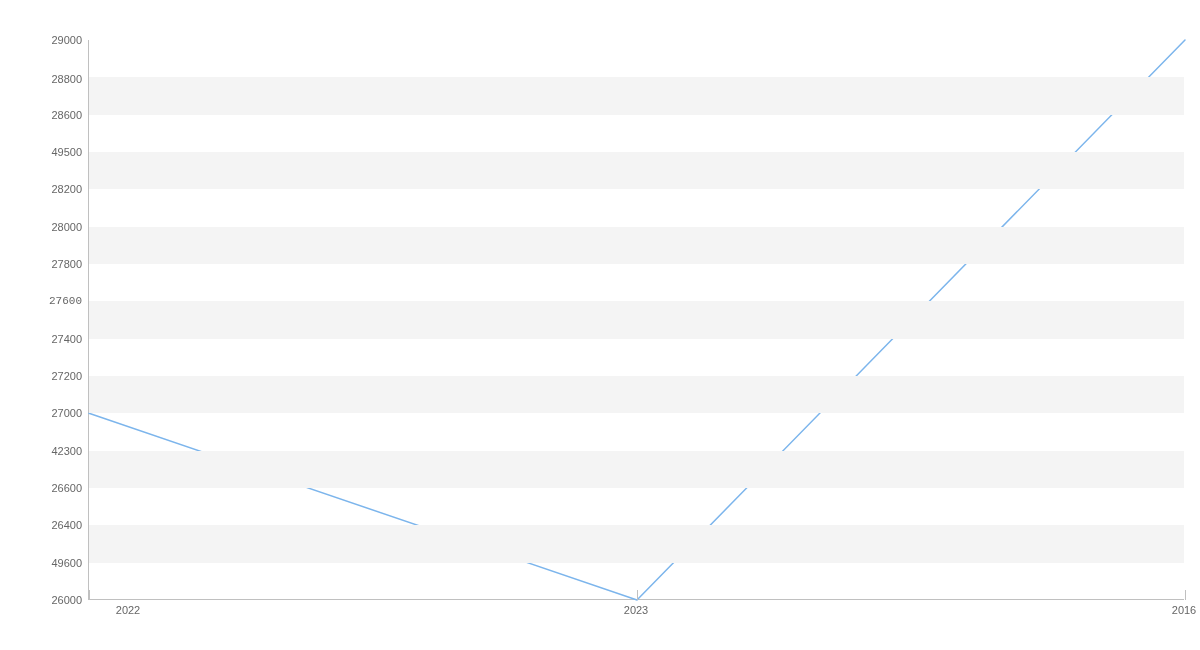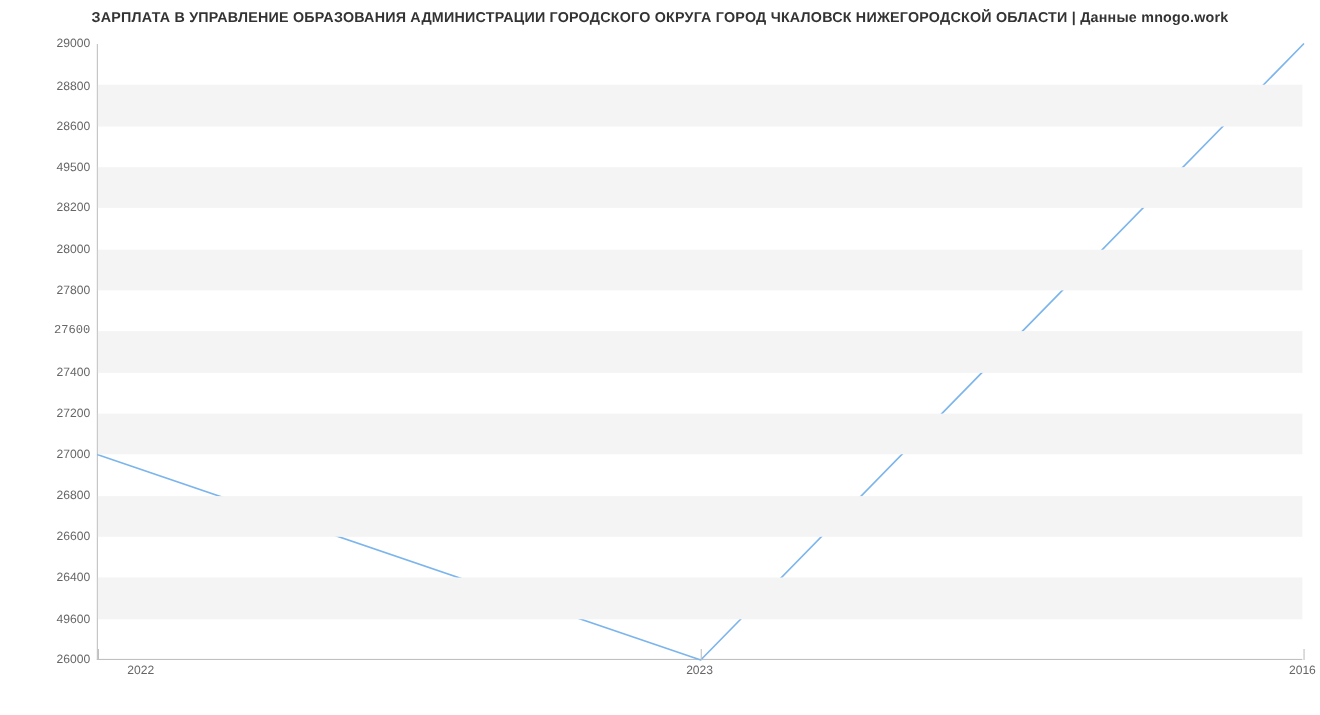--- a/index.html
+++ b/index.html
@@ -76,41 +76,40 @@
     stroke: #7cb5ec;
     stroke-width: 1.5;
     stroke-linejoin: round;
     stroke-linecap: round;
   }
 </style>
 </head>
 <body>
 
 <div class="chart-container">
-  <div class="chart-title">ЗАРПЛАТА В УПРАВЛЕНИЕ ОБРАЗОВАНИЯ АДМИНИСТРАЦИИ ГОРОДСКОГО ОКРУГА ГОРОД ЧКАЛОВСК НИЖЕГОРОДСКОЙ ОБЛАСТИ | Данные mnogo.work</div>
   <div class="plot-area" id="plot">
     <svg class="line-layer" id="line-layer" width="1096" height="560">
         <path d="M0,373.33333333333337 L548,560 L1096,0" class="series-line"></path>
       </svg>
   <div class="band" style="top: 485.333px; height: 37.3333px;"></div>
       <div class="band" style="top: 410.667px; height: 37.3333px;"></div>
       <div class="band" style="top: 336px; height: 37.3333px;"></div>
       <div class="band" style="top: 261.333px; height: 37.3333px;"></div>
       <div class="band" style="top: 186.667px; height: 37.3333px;"></div>
       <div class="band" style="top: 112px; height: 37.3333px;"></div>
       <div class="band" style="top: 37.3333px; height: 37.3333px;"></div>
       <div class="x-tick-mark" style="left: -0.5px;"></div>
       <div class="x-tick-mark" style="left: 547.5px;"></div>
       <div class="x-tick-mark" style="left: 1095.5px;"></div>
     </div>
 <div class="y-tick-label" style="top: 600px;">26000</div>
     <div class="y-tick-label" style="top: 562.667px;">49600</div>
     <div class="y-tick-label" style="top: 525.333px;">26400</div>
     <div class="y-tick-label" style="top: 488px;">26600</div>
-    <div class="y-tick-label" style="top: 450.667px;">26800</div>
+    <div class="y-tick-label" style="top: 450.667px;">42300</div>
     <div class="y-tick-label" style="top: 413.333px;">27000</div>
     <div class="y-tick-label" style="top: 376px;">27200</div>
     <div class="y-tick-label" style="top: 338.667px;">27400</div>
     <div class="y-tick-label" style="top: 301.333px; font-family: Liberation Mono, monospace;">27600</div>
     <div class="y-tick-label" style="top: 264px;">27800</div>
     <div class="y-tick-label" style="top: 226.667px;">28000</div>
     <div class="y-tick-label" style="top: 189.333px;">28200</div>
     <div class="y-tick-label" style="top: 152px;">49500</div>
     <div class="y-tick-label" style="top: 114.667px;">28600</div>
     <div class="y-tick-label" style="top: 79px;">28800</div>

